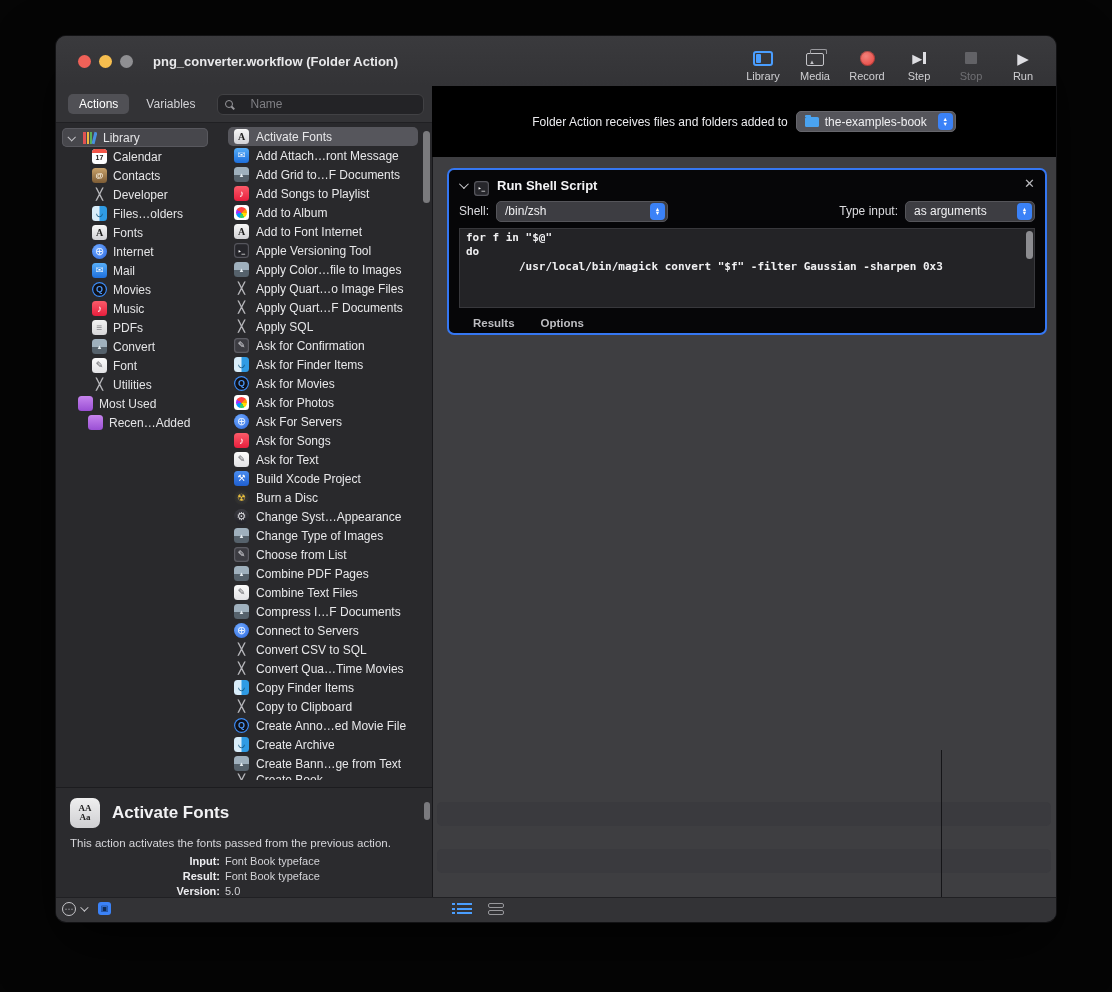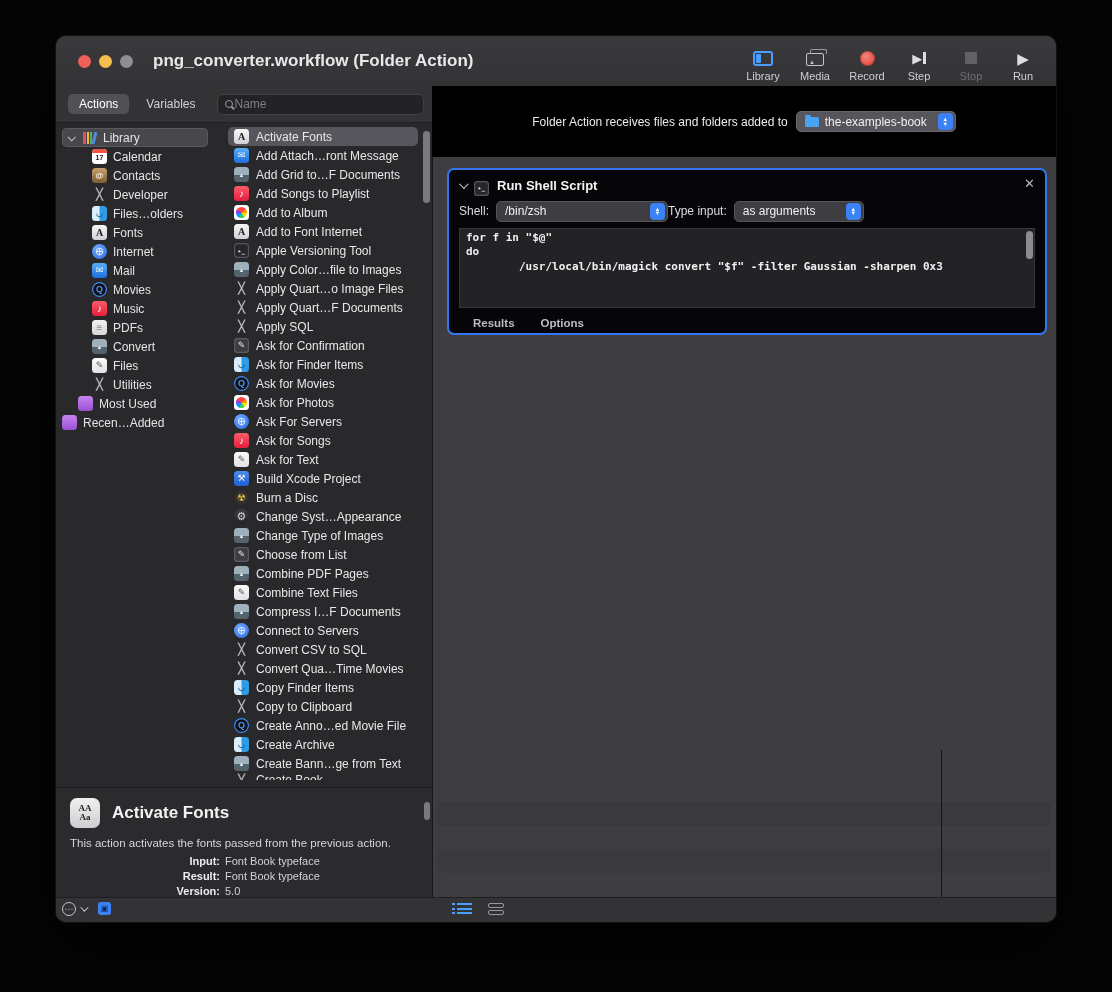--- a/index.html
+++ b/index.html
@@ -10,21 +10,21 @@
             background:#333336; border-radius:10px; overflow:hidden;
             box-shadow:0 0 0 1px #121214, 0 24px 60px rgba(0,0,0,.65); }
 
   
   .titlebar { position:absolute; left:0; top:0; width:100%; height:50px;
               background:linear-gradient(180deg,#3a3a3d,#333336);
               display:flex; align-items:center; }
   .lights { display:flex; gap:8px; margin-left:22px; }
   .light { width:13px; height:13px; border-radius:50%; }
   .light.close{ background:#ef6158; } .light.min{ background:#f6be4f; } .light.zoom{ background:#8f8f92; }
-  .win-title { margin-left:20px; font-size:17px; font-weight:bold; color:#e8e8ea; }
+  .win-title { margin-left:20px; font-size:13px; font-weight:bold; color:#e8e8ea; }
   .toolbar { position:absolute; right:14px; top:6px; display:flex; gap:14px; }
   .tb-item { display:flex; flex-direction:column; align-items:center; justify-content:flex-end;
              min-width:38px; height:40px; cursor:default; }
   .tb-icon-box { height:20px; display:flex; align-items:center; justify-content:center; }
   .tb-label { font-size:11px; color:#cfcfd2; margin-top:2px; }
   .tb-item.disabled .tb-label { color:#6f6f73; }
   .ic-library { width:20px; height:15px; border:2px solid #4a9eff; border-radius:3px; position:relative; }
   .ic-library::before { content:""; position:absolute; left:1px; top:1px; bottom:1px; width:5px;
                         background:#4a9eff; border-radius:1px; }
   .ic-media { width:18px; height:13px; border:1.5px solid #c4c4c8; border-radius:2px; position:relative;
@@ -39,21 +39,21 @@
   .ic-step .tri { font-size:13px; line-height:1; } .ic-step .bar { width:2.5px; height:12px; background:#dedee2; }
   .ic-stop { width:12px; height:12px; background:#626266; border-radius:1px; }
   .ic-run { font-size:15px; line-height:1; color:#dedee2; }
 
   
   .lib-topbar { position:absolute; left:0; top:50px; width:376px; height:36px;
                 display:flex; align-items:center; padding:0 8px 0 12px; gap:6px; }
   .tab { font-size:12px; color:#d2d2d6; padding:3px 11px; border-radius:5px; cursor:default; }
   .tab.selected { background:#505055; color:#fff; }
   .searchbox { flex:1; height:21px; margin-left:4px; background:#232326; border:1px solid #414144;
-               border-radius:6px; display:flex; align-items:center; padding:0 7px; gap:2px; }
+               border-radius:6px; display:flex; align-items:center; padding:0 7px; gap:18px; }
   .mag { width:8px; height:8px; border:1.5px solid #97979b; border-radius:50%; position:relative; flex:none; }
   .mag::after { content:""; position:absolute; width:4px; height:1.5px; background:#97979b;
                 right:-3.5px; bottom:-1px; transform:rotate(45deg); }
   .searchbox input { background:transparent; border:none; outline:none; color:#e4e4e6;
                      font-size:12px; width:100%; font-family:"Liberation Sans",sans-serif; }
   .searchbox input::placeholder { color:#7f7f84; }
 
   .lib-content { position:absolute; left:0; top:86px; width:376px; height:665px;
                  background:#29292c; display:flex; border-top:1px solid #202023; }
   .tree { width:172px; padding-top:5px; overflow:hidden; }
@@ -126,21 +126,21 @@
                          background:#4aa3f0; border-radius:1px 1px 0 0; }
 
   
   .shell-block { position:absolute; left:15px; top:82px; width:600px; height:167px; background:#060608;
                  border:2px solid #3577f2; border-radius:7px; }
   .blk-header { display:flex; align-items:center; gap:8px; padding:6px 10px 2px; position:relative; }
   .blk-chev { width:7px; height:7px; border-right:1.8px solid #d0d0d4; border-bottom:1.8px solid #d0d0d4;
               transform:rotate(45deg) translateY(-2px); }
   .blk-title { font-size:13px; font-weight:bold; color:#f4f4f6; }
   .blk-close { position:absolute; right:10px; top:7px; color:#b9b9bd; font-size:13px; line-height:1; }
-  .blk-controls { display:flex; align-items:center; justify-content:flex-start; padding:3px 10px 0; }
+  .blk-controls { display:flex; align-items:center; justify-content:space-between; padding:3px 10px 0; }
   .ctl-group { display:flex; align-items:center; gap:7px; font-size:12px; color:#dcdce0; }
   .popup.shell-popup { width:172px; } .popup.pass-popup { width:130px; }
   .code-area { margin:6px 10px 0; height:80px; background:#232326; border:1px solid #38383c;
                position:relative; overflow:hidden; padding:2px 6px;
                font-family:"DejaVu Sans Mono",monospace; font-size:11px; font-weight:bold;
                line-height:14.5px; color:#f0f0f2; }
   .code-area div { white-space:pre; }
   .code-scroll { position:absolute; right:1px; top:2px; width:7px; height:28px; background:#8c8c90;
                  border-radius:4px; }
   .blk-footer { display:flex; gap:26px; padding:9px 0 0 24px; }
@@ -302,33 +302,33 @@
         <div class="trow" data-interactable="true" style="padding-left: 36px;">
           <span class="icn" data-interactable="false" style="background: linear-gradient(rgb(159, 176, 189) 0px, rgb(159, 176, 189) 8px, rgb(86, 98, 108) 8px);">
             <span style="font-size: 6px; color: rgb(230, 237, 242);">▲</span>
           </span>
           <span>Convert</span>
         </div>
         <div class="trow" data-interactable="true" style="padding-left: 36px;">
           <span class="icn" data-interactable="false" style="background: linear-gradient(rgb(251, 251, 251), rgb(226, 226, 229));">
             <span style="font-size: 9px; color: rgb(85, 85, 90);">✎</span>
           </span>
-          <span>Files</span>
+          <span>Font</span>
         </div>
         <div class="trow" data-interactable="true" style="padding-left: 36px;">
           <span class="icn" data-interactable="false">
             <span style="font-size: 11px; color: rgb(182, 182, 186); font-weight: bold;">╳</span>
           </span>
           <span>Utilities</span>
         </div>
         <div class="trow" data-interactable="true" style="padding-left: 22px;">
           <span class="icn" data-interactable="false" style="background: linear-gradient(rgb(198, 132, 238), rgb(154, 79, 212));"></span>
           <span>Most Used</span>
         </div>
-        <div class="trow" data-interactable="true" style="padding-left: 6px;">
+        <div class="trow" data-interactable="true" style="padding-left: 32px;">
           <span class="icn" data-interactable="false" style="background: linear-gradient(rgb(198, 132, 238), rgb(154, 79, 212));"></span>
           <span>Recen…Added</span>
         </div>
       </div>
     <div class="alist" id="alist" data-interactable="false">
       <div class="vscroll" style="right:2px; top:8px; height:72px;" data-interactable="true"></div>
     <div class="arow selected" data-interactable="true">
           <span class="icn" data-interactable="false" style="background: linear-gradient(rgb(247, 247, 247), rgb(210, 210, 214));">
             <span style="font-size: 10px; color: rgb(28, 28, 28); font-weight: bold; font-family: &quot;Liberation Serif&quot;, serif;">A</span>
           </span>

